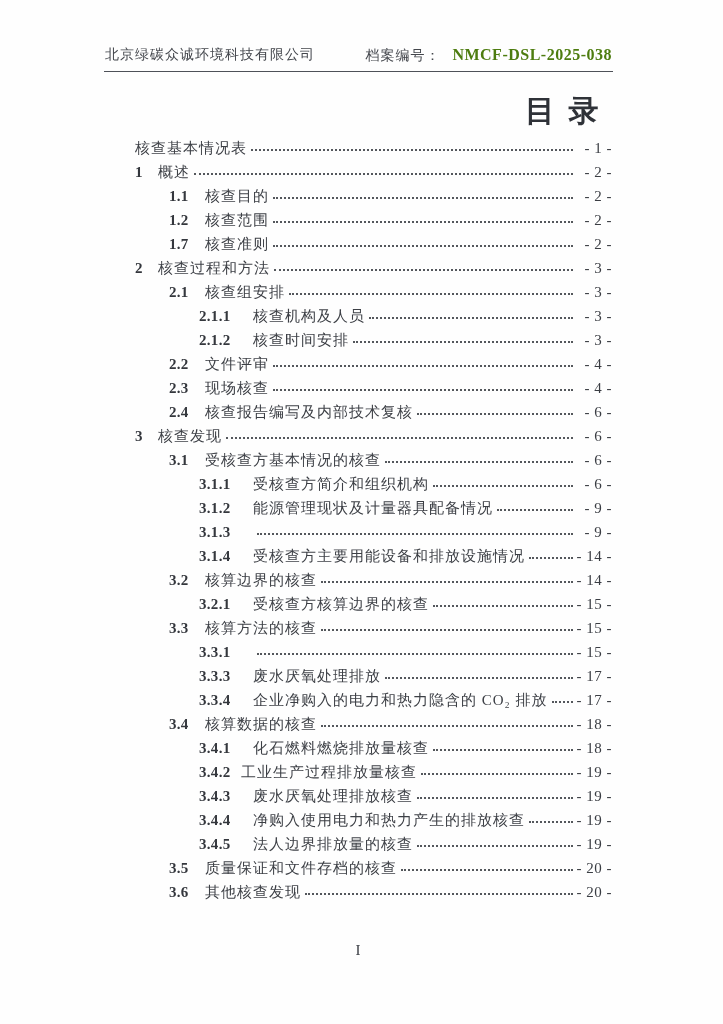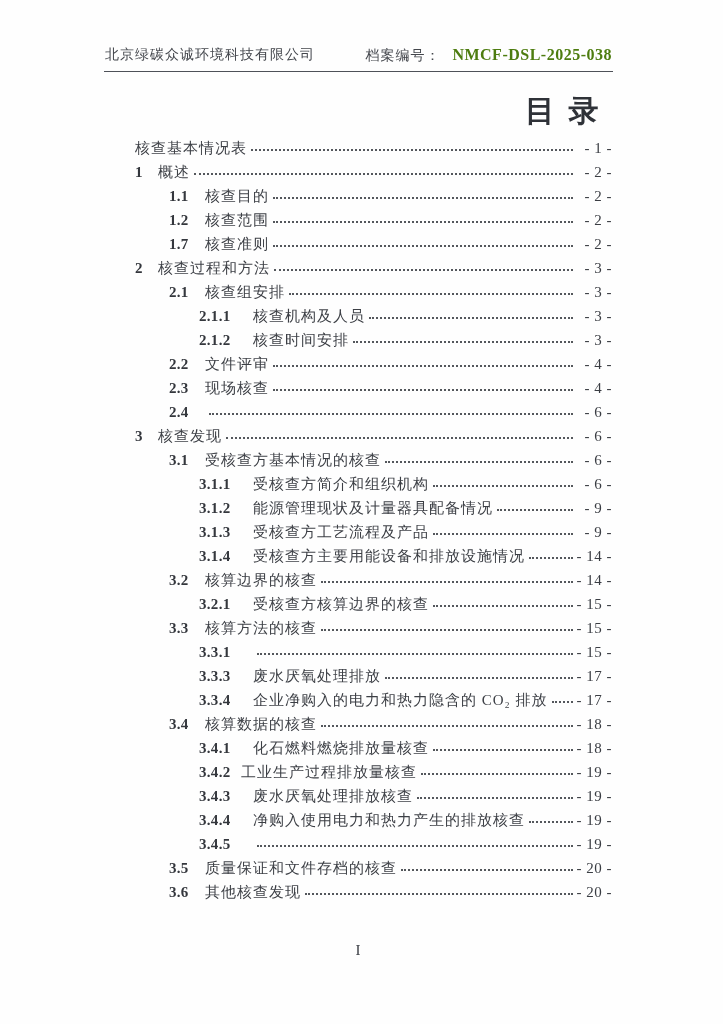--- a/index.html
+++ b/index.html
@@ -138,20 +138,21 @@
         <span class="pg">- 4 -</span>
       </div>
       <div class="toc-row lvl2">
         <span class="num">2.3</span>
         <span class="lbl">现场核查</span>
         <span class="leader"></span>
         <span class="pg">- 4 -</span>
       </div>
       <div class="toc-row lvl2">
         <span class="num">2.4</span>
+        <span class="lbl">核查报告编写及内部技术复核</span>
         <span class="leader"></span>
         <span class="pg">- 6 -</span>
       </div>
       <div class="toc-row lvl1">
         <span class="num">3</span>
         <span class="lbl">核查发现</span>
         <span class="leader"></span>
         <span class="pg">- 6 -</span>
       </div>
       <div class="toc-row lvl2">
@@ -167,21 +168,20 @@
         <span class="pg">- 6 -</span>
       </div>
       <div class="toc-row lvl3">
         <span class="num">3.1.2</span>
         <span class="lbl">能源管理现状及计量器具配备情况</span>
         <span class="leader"></span>
         <span class="pg">- 9 -</span>
       </div>
       <div class="toc-row lvl3">
         <span class="num">3.1.3</span>
-        <span class="lbl">受核查方工艺流程及产品</span>
         <span class="leader"></span>
         <span class="pg">- 9 -</span>
       </div>
       <div class="toc-row lvl3">
         <span class="num">3.1.4</span>
         <span class="lbl">受核查方主要用能设备和排放设施情况</span>
         <span class="leader"></span>
         <span class="pg">- 14 -</span>
       </div>
       <div class="toc-row lvl2">
@@ -244,20 +244,21 @@
         <span class="pg">- 19 -</span>
       </div>
       <div class="toc-row lvl3">
         <span class="num">3.4.4</span>
         <span class="lbl">净购入使用电力和热力产生的排放核查</span>
         <span class="leader"></span>
         <span class="pg">- 19 -</span>
       </div>
       <div class="toc-row lvl3">
         <span class="num">3.4.5</span>
+        <span class="lbl">法人边界排放量的核查</span>
         <span class="leader"></span>
         <span class="pg">- 19 -</span>
       </div>
       <div class="toc-row lvl2">
         <span class="num">3.5</span>
         <span class="lbl">质量保证和文件存档的核查</span>
         <span class="leader"></span>
         <span class="pg">- 20 -</span>
       </div>
       <div class="toc-row lvl2">

